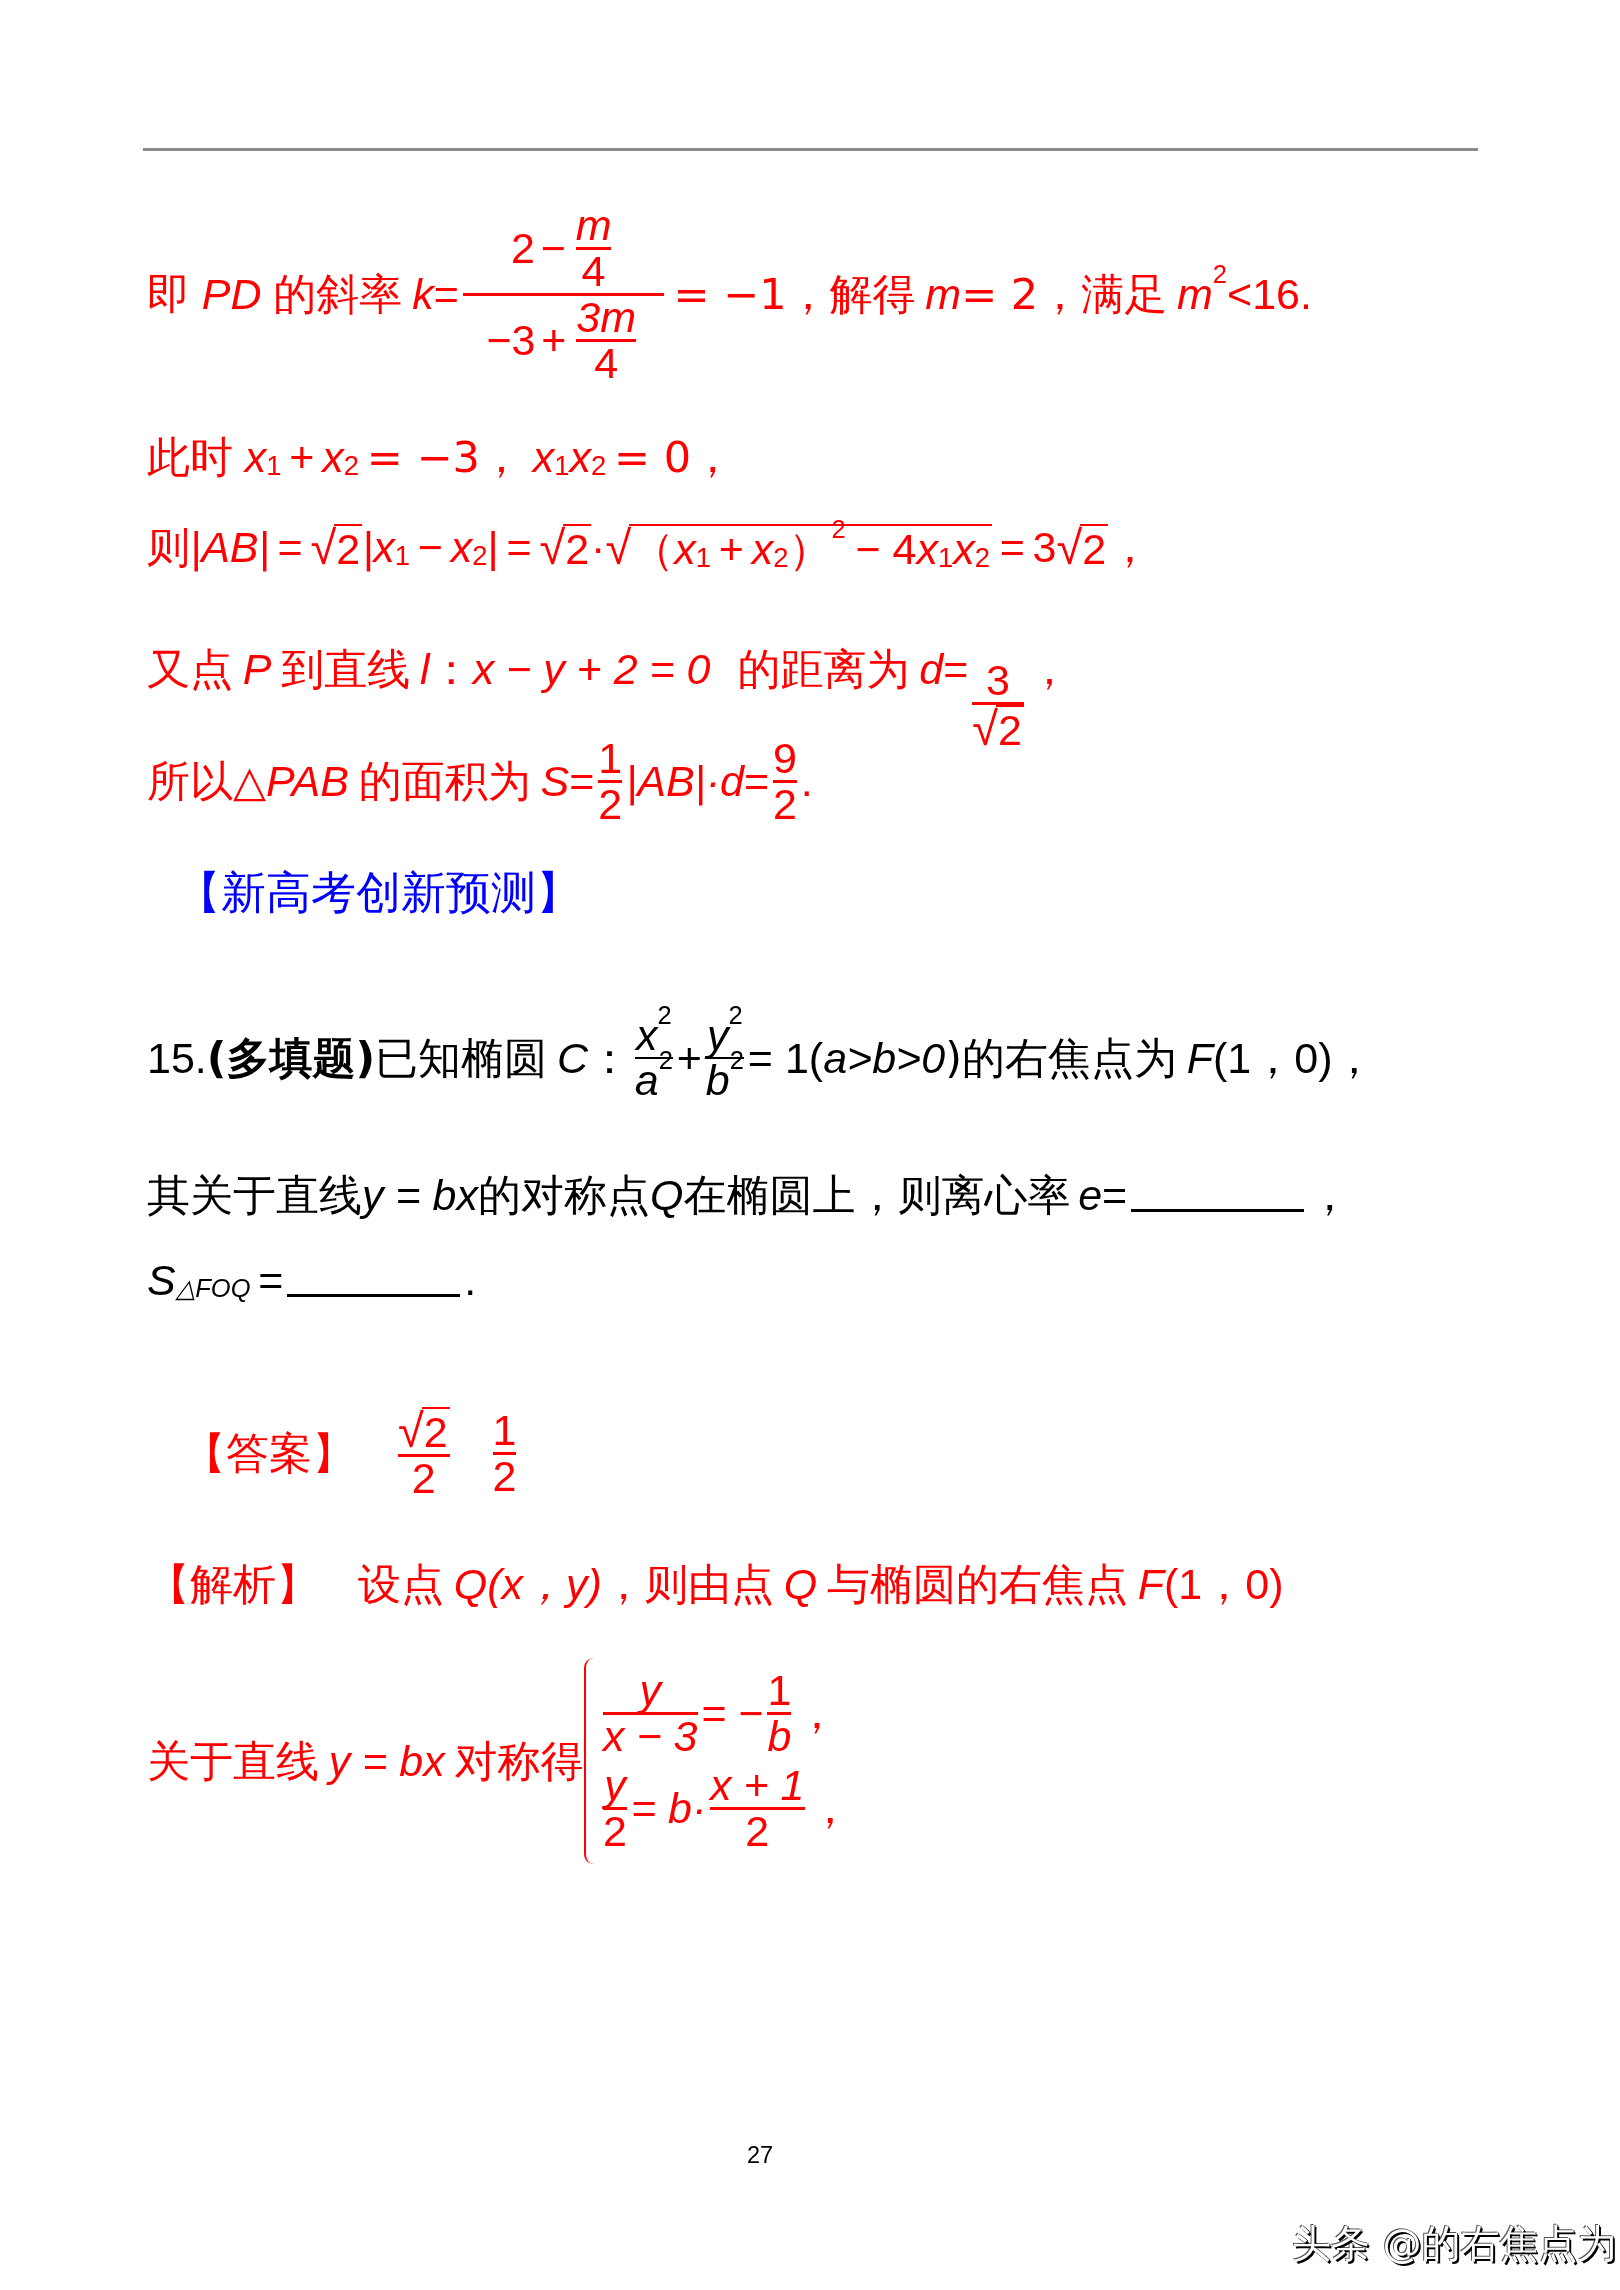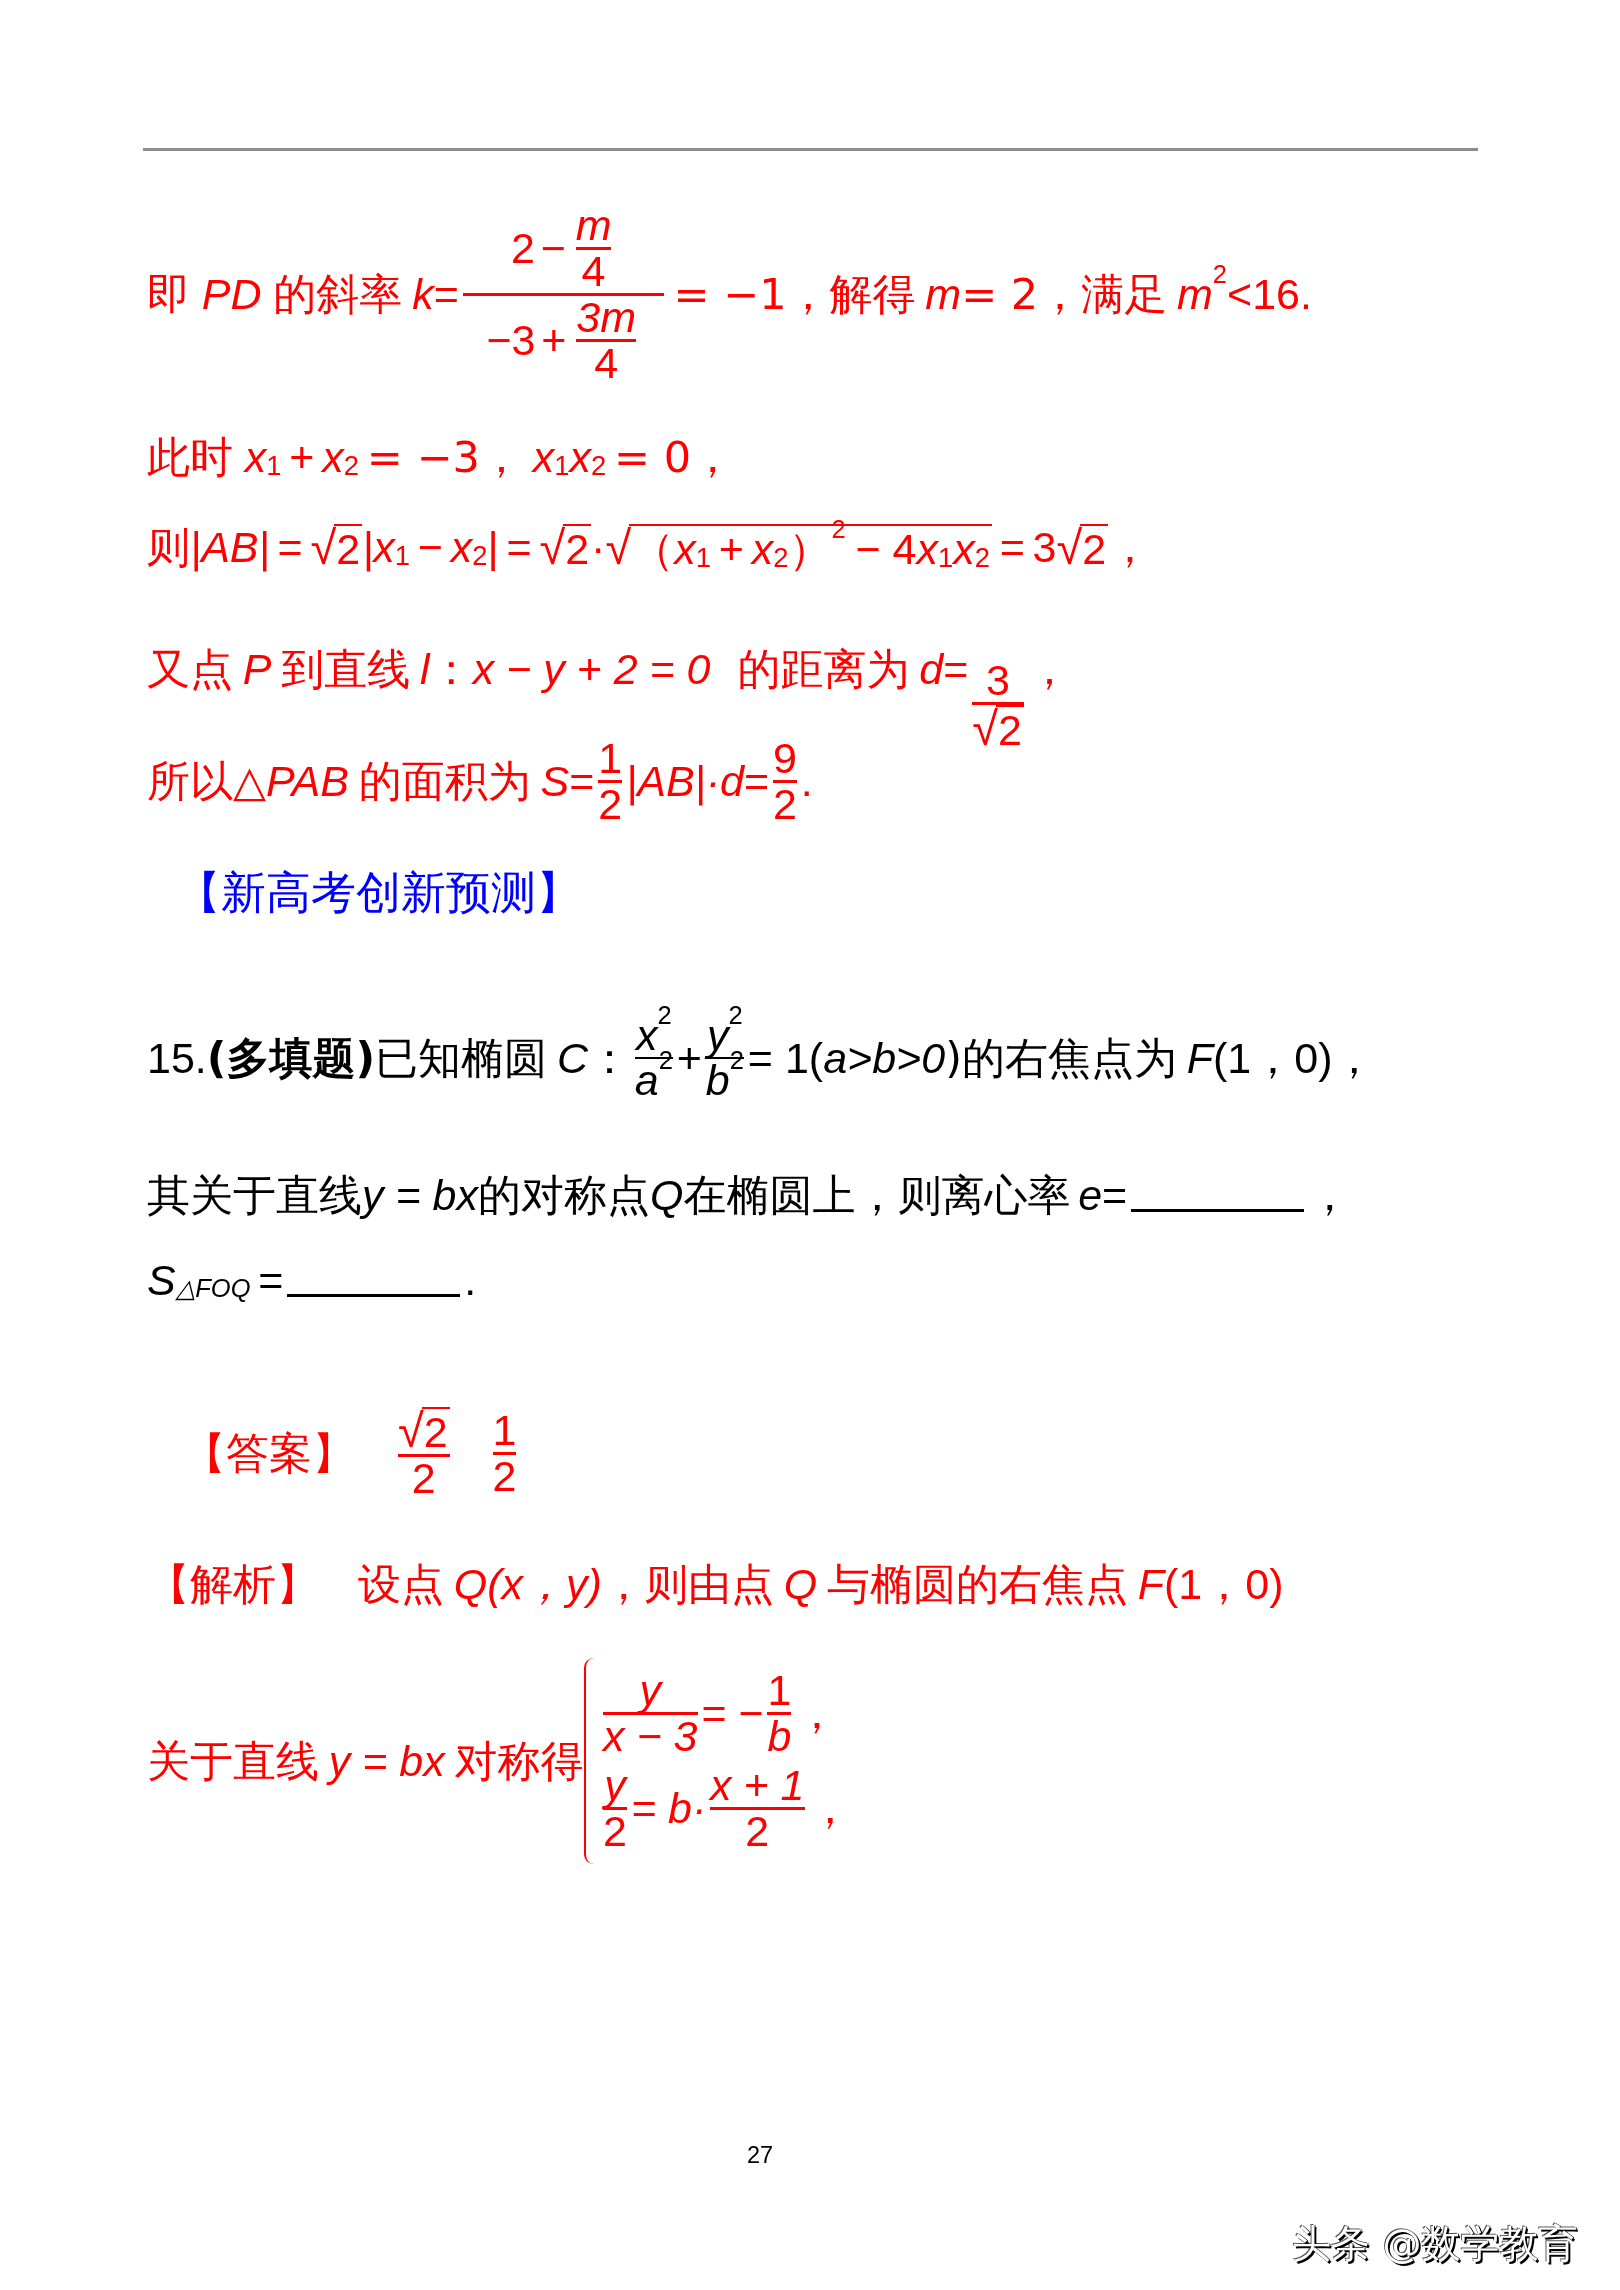--- a/index.html
+++ b/index.html
@@ -295,14 +295,14 @@
         <span class="num i">x + 1</span>
         <span class="bar"></span>
         <span class="den m">2</span>
       </span>
       <span class="m">，</span>
     </span>
   </span>
 </div>
 
 <div class="abs pagenum" style="left:747px; top:2142px;">27</div>
-<div class="abs watermark" style="left:1292px; top:2217px;">头条 @数学教育</div>
+<div class="abs watermark" style="left:1292px; top:2217px;">头条 @的右焦点为</div>
 
 
 </body></html>

